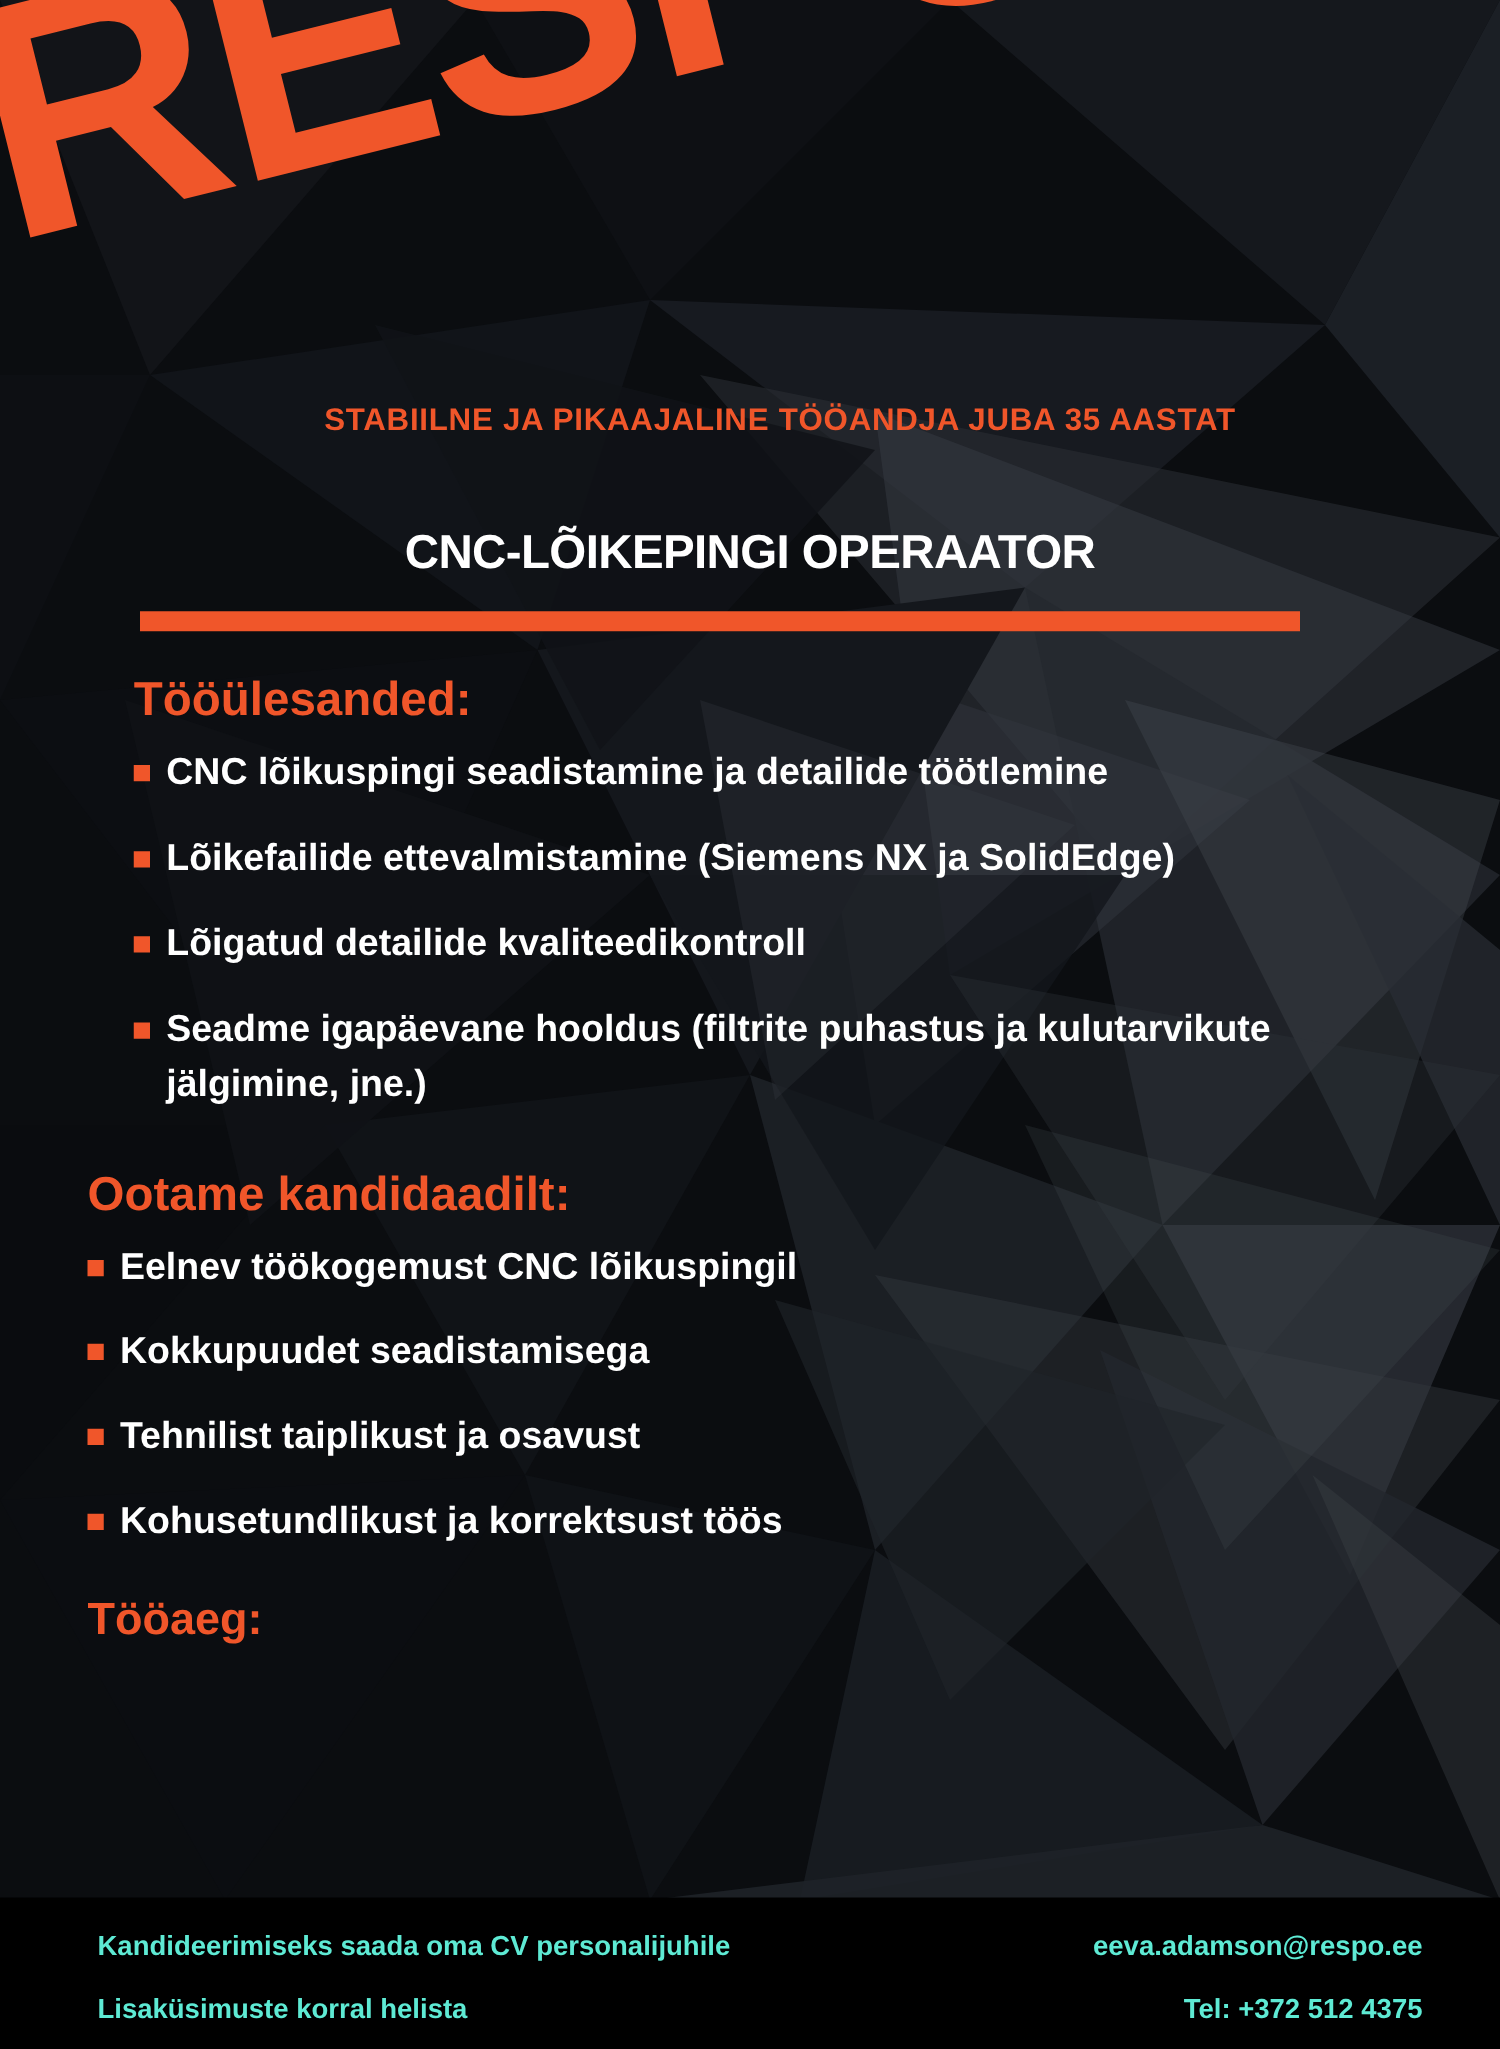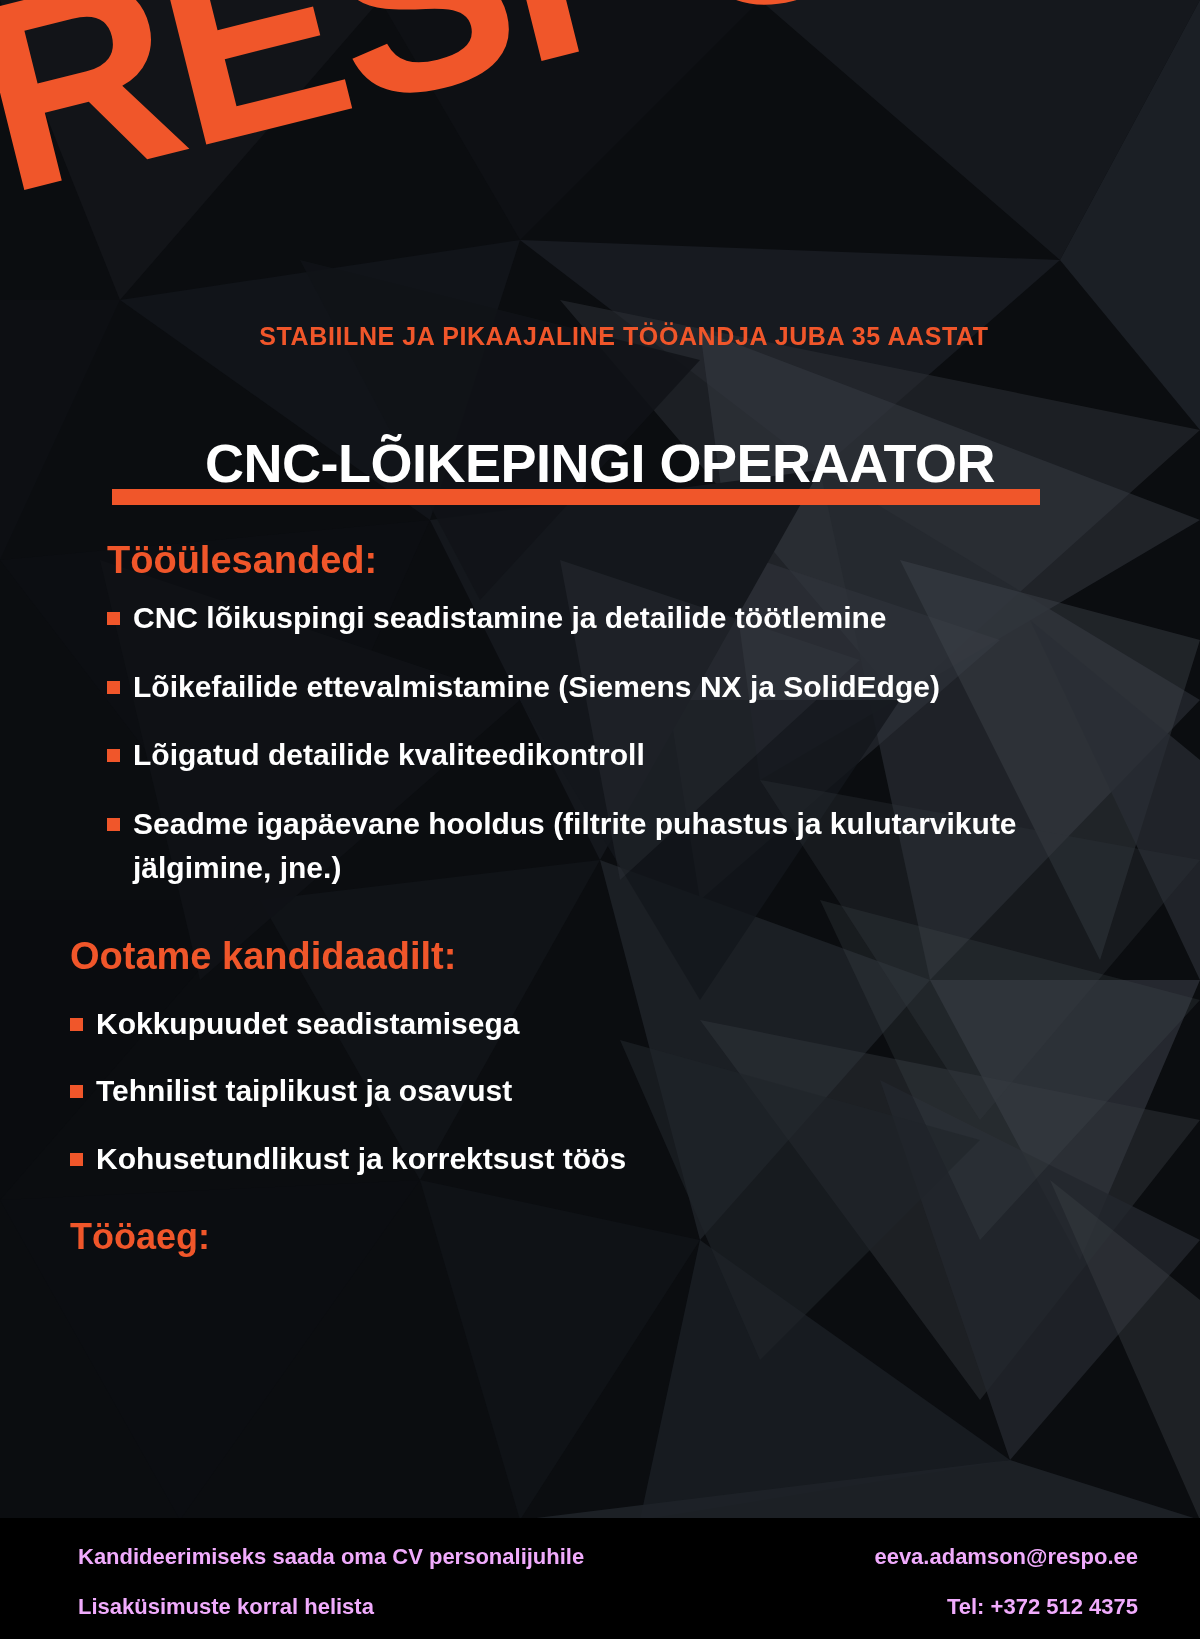--- a/index.html
+++ b/index.html
@@ -82,21 +82,21 @@
   }
 
   .job-title {
     position: absolute;
     left: 0;
     right: 0;
     top: 396px;
     text-align: center;
     color: #ffffff;
     font-weight: bold;
-    font-size: 54px;
+    font-size: 38px;
     letter-spacing: -0.5px;
     z-index: 3;
   }
 
   .title-rule {
     position: absolute;
     left: 112px;
     width: 928px;
     top: 489px;
     height: 16px;
@@ -160,21 +160,21 @@
   .section-tooaeg { margin-top: 36px; }
 
   
   .footer {
     position: absolute;
     left: 0;
     top: 1518px;
     width: 1200px;
     height: 121px;
     z-index: 4;
-    color: #f0abfc;
+    color: #5eead4;
     font-weight: bold;
     font-size: 22px;
   }
   .footer-row {
     position: absolute;
     left: 78px;
     right: 62px;
     display: flex;
     justify-content: space-between;
     align-items: baseline;
@@ -266,20 +266,21 @@
           <span>Seadme igapäevane hooldus (filtrite puhastus ja kulutarvikute jälgimine, jne.)</span>
         </li>
       </ul>
     </section>
 
     <section class="section section-expect">
       <h2 class="section-heading">Ootame kandidaadilt:</h2>
       <ul class="bullets">
         <li>
           <span class="bullet-mark"></span>
+          <span>Eelnev töökogemust CNC lõikuspingil</span>
         </li>
         <li>
           <span class="bullet-mark"></span>
           <span>Kokkupuudet seadistamisega</span>
         </li>
         <li>
           <span class="bullet-mark"></span>
           <span>Tehnilist taiplikust ja osavust</span>
         </li>
         <li>

